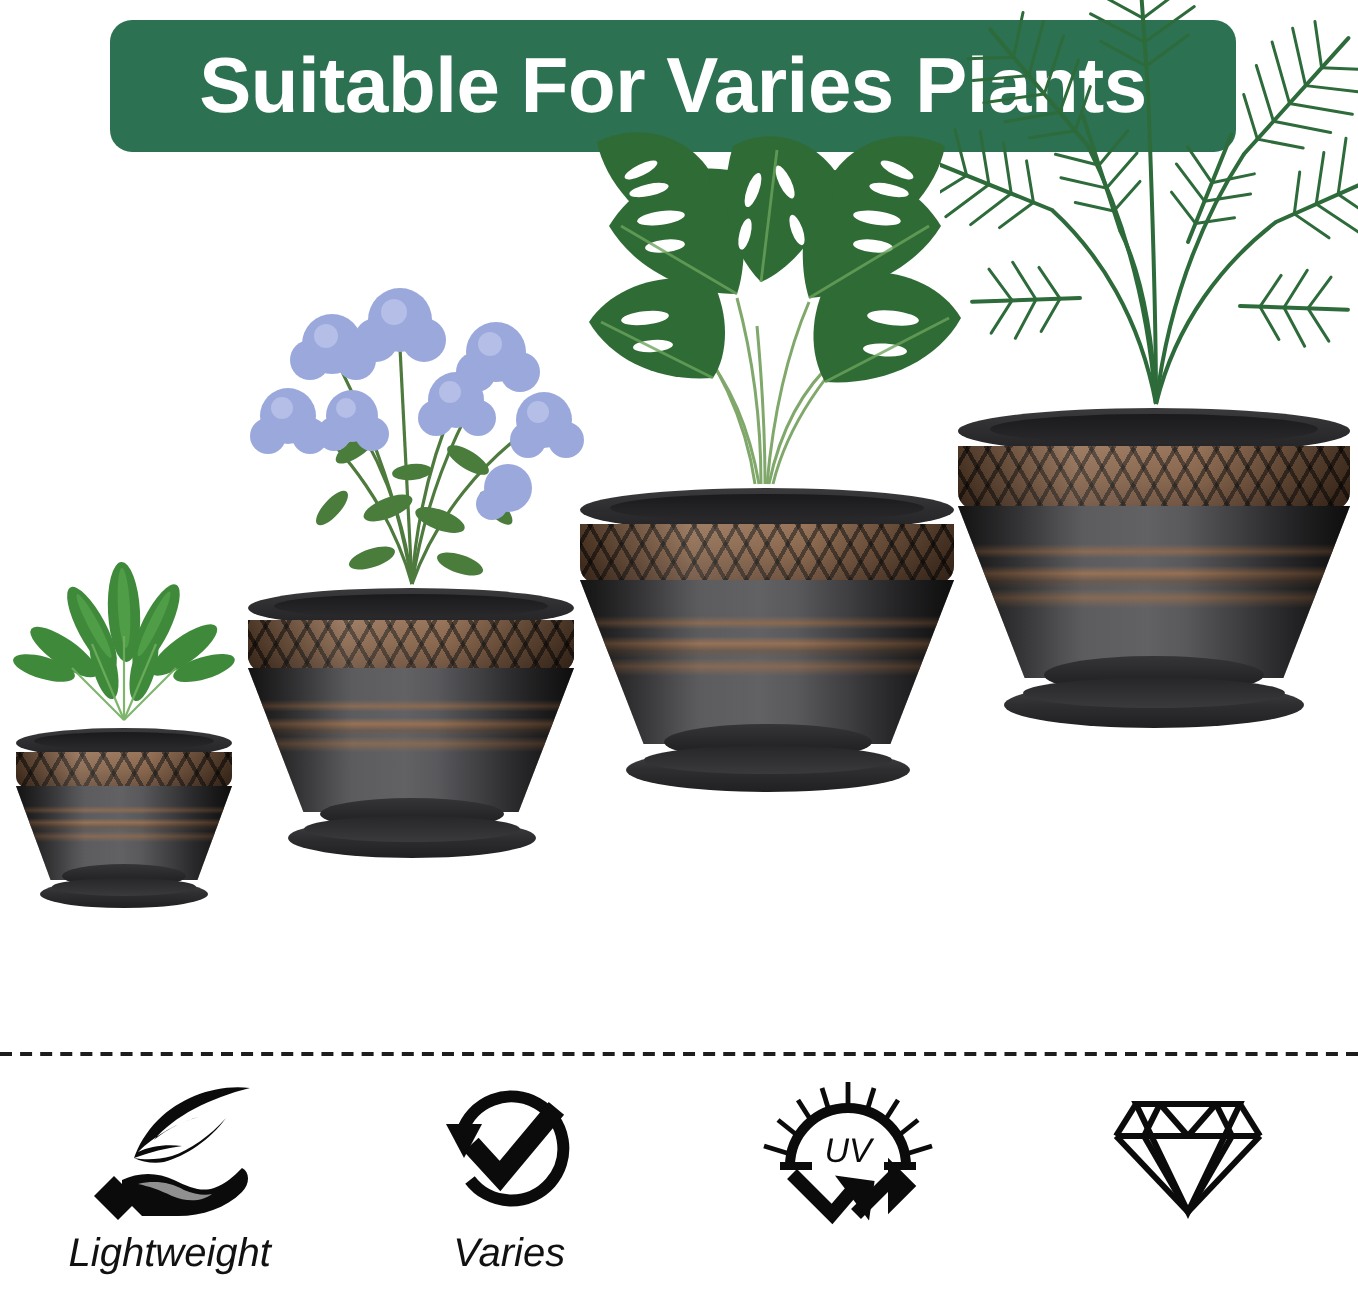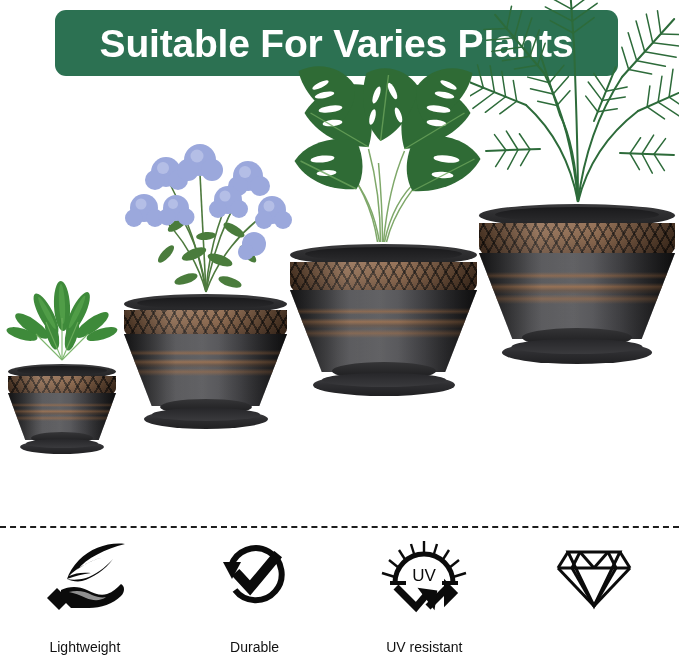--- a/index.html
+++ b/index.html
@@ -54,23 +54,23 @@
        background:linear-gradient(180deg,#27272a 0%,#3a3a3d 100%);}
 
   
   .divider{position:absolute;left:0;top:526px;width:679px;height:0;
            border-top:2px dashed #1d1d1d;}
 
   
   .features{position:absolute;left:0;top:540px;width:679px;height:115px;
             display:flex;}
   .feature{flex:1;display:flex;flex-direction:column;align-items:center;
-           justify-content:space-between;}
+           justify-content:flex-start;font-style:italic;}
   .feature-icon{height:72px;display:flex;align-items:center;justify-content:center;}
-  .feature-label{margin-top:4px;font-size:14px;color:#111;line-height:1.1;
+  .feature-label{margin-top:4px;font-size:20px;color:#111;line-height:1.1;
                  white-space:nowrap;}
 </style>
 </head>
 <body>
 
 <div class="banner">
   <span class="banner-text">Suitable For Varies Plants</span>
 </div>
 
 <div class="scene">
@@ -447,21 +447,21 @@
   <div class="feature">
     <div class="feature-icon">
       <svg viewBox="0 0 76 72" width="76" height="72">
         <g fill="none" stroke="#0B0B0B" stroke-width="6">
           <path d="M14 26 A26 26 0 1 1 18 50" stroke-linecap="butt"></path>
         </g>
         <polygon points="6,22 24,22 15,39" fill="#0B0B0B"></polygon>
         <path d="M22 36 L33 48 L58 18" fill="none" stroke="#0B0B0B" stroke-width="10" stroke-linecap="square" stroke-linejoin="miter"></path>
       </svg>
     </div>
-    <div class="feature-label">Durable</div>
+    <div class="feature-label">Varies</div>
   </div>
 
   <div class="feature">
     <div class="feature-icon">
       <svg viewBox="0 0 92 74" width="92" height="74">
         <g stroke="#0B0B0B" stroke-width="2.4" stroke-linecap="butt">
           <path d="M46 2 L46 16"></path>
           <path d="M33 5 L37 18"></path>
             <path d="M59 5 L55 18"></path>
           <path d="M21 11 L28 22"></path>
@@ -475,21 +475,20 @@
         <path d="M12 44 L28 44 M64 44 L80 44" stroke="#0B0B0B" stroke-width="4"></path>
         <text x="46" y="42" text-anchor="middle" font-size="17" font-family="'Liberation Sans',sans-serif" fill="#0B0B0B">UV</text>
         <g fill="none" stroke="#0B0B0B" stroke-width="7" stroke-linecap="butt">
           <path d="M18 48 L38 68 L50 54"></path>
           <path d="M50 68 L70 48"></path>
         </g>
         <polygon points="38,50 58,50 58,70" fill="#0B0B0B" transform="rotate(8 48 60)"></polygon>
         <polygon points="56,44 76,44 76,64" fill="#0B0B0B" transform="rotate(45 66 54)"></polygon>
       </svg>
     </div>
-    <div class="feature-label">UV resistant</div>
   </div>
 
   <div class="feature">
     <div class="feature-icon">
       <svg viewBox="0 0 80 72" width="80" height="72">
         <g fill="none" stroke="#0B0B0B" stroke-width="3" stroke-linejoin="miter">
           <path d="M14 12 L66 12 L40 66 Z"></path>
           <path d="M4 28 L76 28"></path>
           <path d="M14 12 L4 28"></path>
             <path d="M66 12 L76 28"></path>

